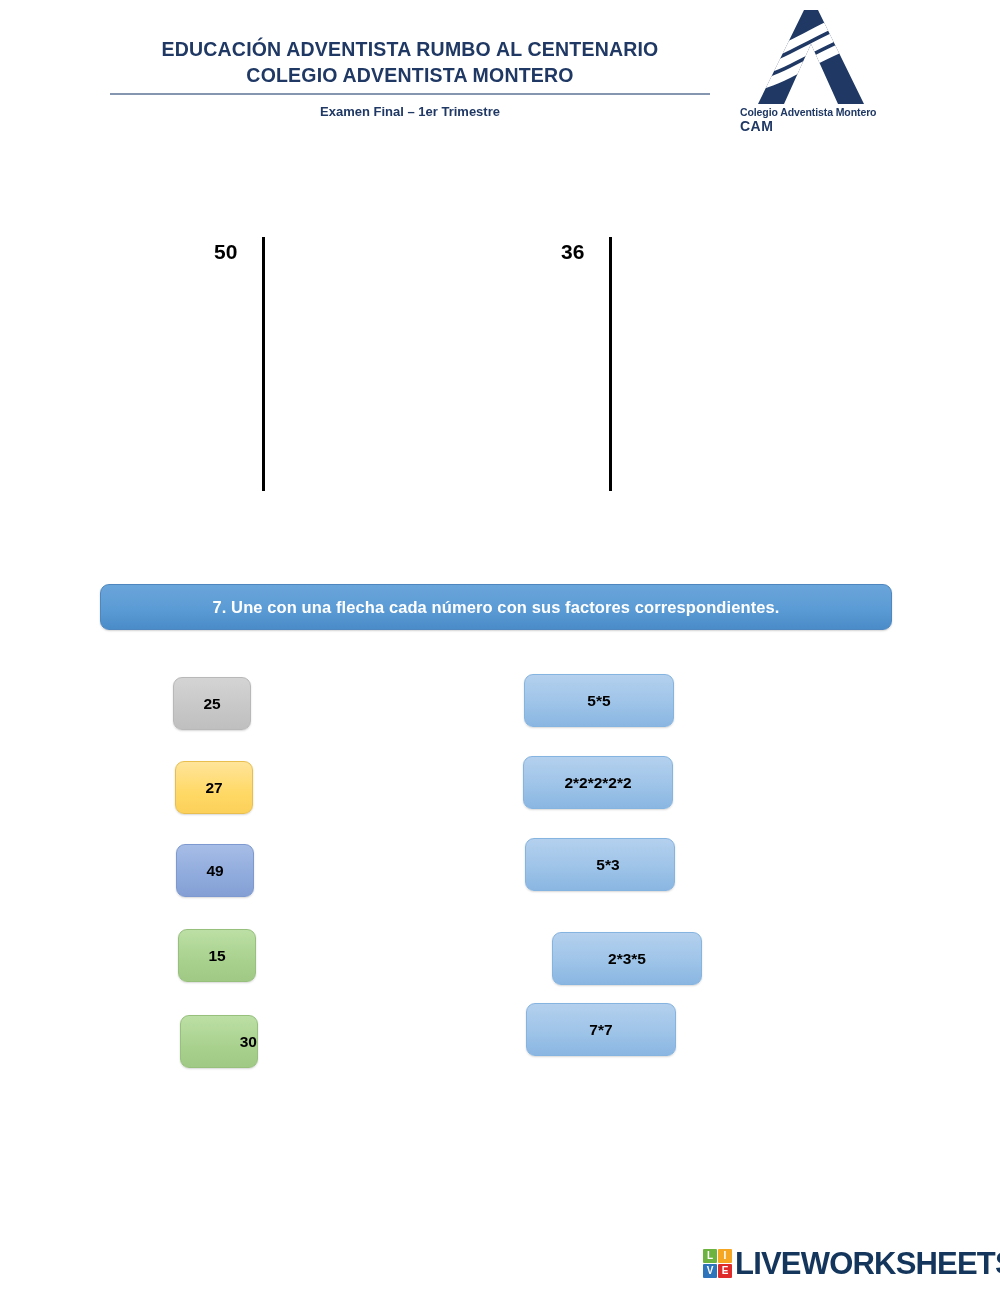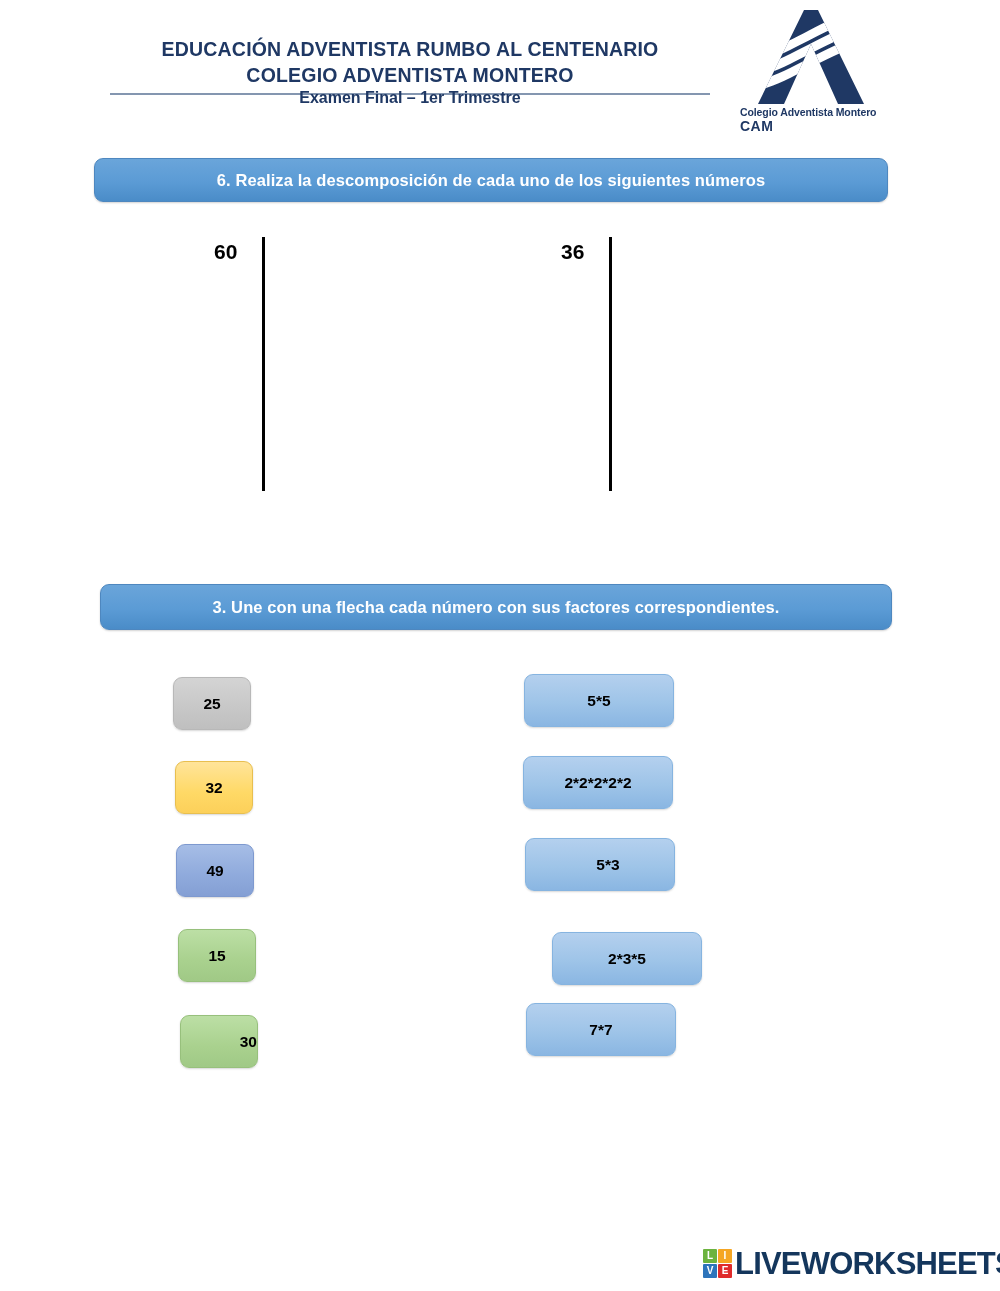--- a/index.html
+++ b/index.html
@@ -49,26 +49,26 @@
     left: 110px;
     top: 93px;
     width: 600px;
     height: 2px;
     background: #8496b0;
   }
 
   .exam-line {
     position: absolute;
     left: 100px;
-    top: 89px;
+    top: 104px;
     width: 620px;
     text-align: center;
     color: #1f3864;
     font-weight: bold;
-    font-size: 16px;
+    font-size: 13px;
     white-space: nowrap;
   }
 
   
   .logo {
     position: absolute;
     left: 738px;
     top: 8px;
     width: 150px;
     height: 130px;
@@ -258,39 +258,36 @@
             <path d="M-10 60 C 30 60, 62 26, 120 10 L120 20 C 62 36, 30 70, -10 70 Z" fill="#ffffff"></path>
             <path d="M-10 46 C 30 46, 62 12, 120 -4 L120 6 C 62 22, 30 56, -10 56 Z" fill="#ffffff"></path>
           </g>
         </svg>
       </div>
       <div class="logo-caption">Colegio Adventista Montero</div>
       <div class="logo-cam">CAM</div>
     </div>
   </div>
 
-  <div class="banner" id="banner6">
-    <span class="banner-text">6.   Realiza la descomposición de cada uno de los siguientes números</span>
-  </div>
-
-  <div class="tree-num" id="tree-num-50">60</div>
+
+  <div class="tree-num" id="tree-num-50">50</div>
   <div class="tree-bar" id="tree-bar-50"></div>
 
   <div class="tree-num" id="tree-num-36">36</div>
   <div class="tree-bar" id="tree-bar-36"></div>
 
   <div class="banner" id="banner7">
-    <span class="banner-text">3.   Une con una flecha cada número con sus factores correspondientes.</span>
+    <span class="banner-text">7.   Une con una flecha cada número con sus factores correspondientes.</span>
   </div>
 
   <div class="chip chip-left c-gray" id="chip-25">
     <span>25</span>
   </div>
   <div class="chip chip-left c-yellow" id="chip-32">
-    <span>32</span>
+    <span>27</span>
   </div>
   <div class="chip chip-left c-purple" id="chip-49">
     <span>49</span>
   </div>
   <div class="chip chip-left c-green" id="chip-15">
     <span>15</span>
   </div>
   <div class="chip chip-left c-green" id="chip-30">
     <span>30</span>
   </div>

